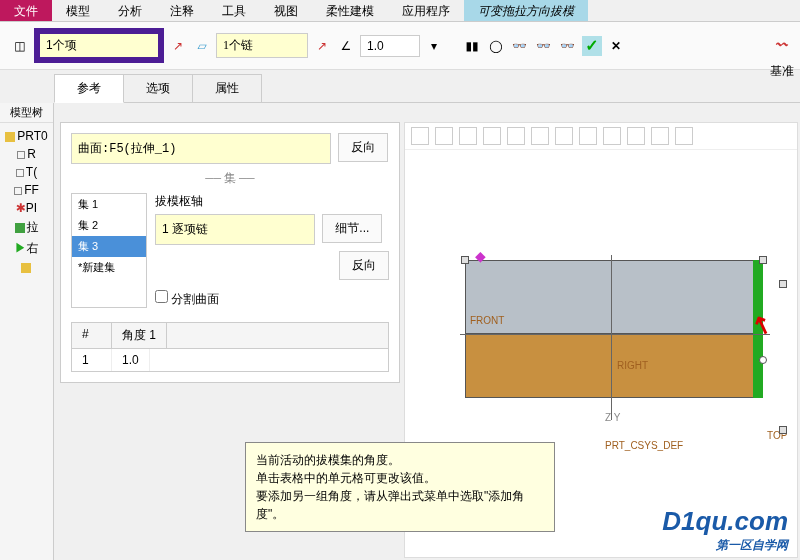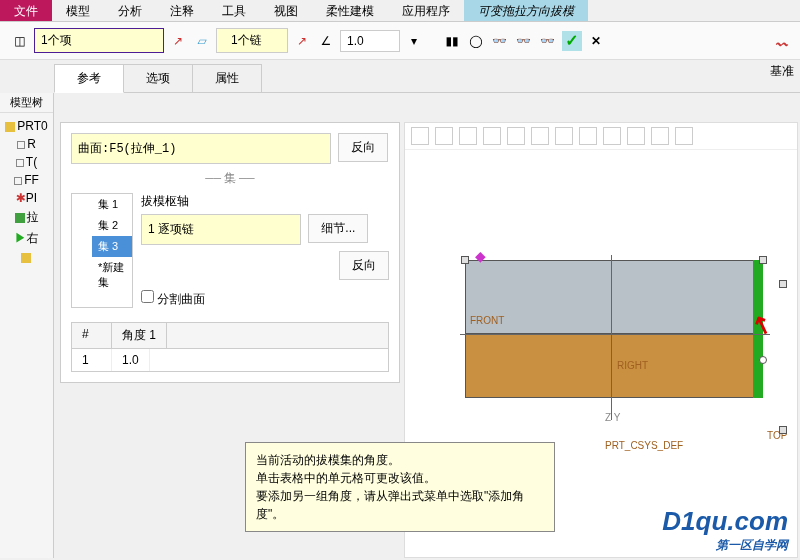--- a/index.html
+++ b/index.html
@@ -2,22 +2,22 @@
 <html><head>
 <meta charset="utf-8">
 <style>
 * { box-sizing: border-box; margin: 0; padding: 0; font-family: "Microsoft YaHei", sans-serif; font-size: 12px; }
 body { width: 800px; height: 560px; background: #f0f0f0; overflow: hidden; position: relative; }
 .menubar { display: flex; height: 22px; background: #f0f0f0; border-bottom: 1px solid #ccc; }
 .menubar div { padding: 3px 14px; cursor: pointer; }
 .menubar .active { background: #be185d; color: #fff; }
 .menubar .hl { background: #a8d8e8; font-style: italic; }
 .toolbar { display: flex; align-items: center; gap: 4px; padding: 6px 10px; background: #fafafa; border-bottom: 1px solid #ddd; }
-.tb-input { background: #ffffd0; border: 1px solid #4c1d95; padding: 3px 6px; width: 130px; }
-.tb-sel { background: #ffffd0; border: 1px solid #ccc; padding: 3px 14px; width: 72px; }
+.tb-input { background: #ffffd0; border: 6px solid #4c1d95; padding: 3px 6px; width: 130px; }
+.tb-sel { background: #ffffd0; border: 1px solid #ccc; padding: 3px 6px; width: 92px; font-family: Liberation Serif, serif; }
 .tb-num { border: 1px solid #ccc; padding: 3px 6px; width: 60px; }
 .tb-ic { width: 20px; height: 20px; display: flex; align-items: center; justify-content: center; cursor: pointer; }
 .tb-ic.ck { background: #b0e0e8; }
 .tb-ic.grn { color: #0a0; font-weight: bold; font-size: 16px; }
 .layout { display: flex; height: calc(100% - 95px); }
 .sidebar { width: 54px; background: #f5f5f5; border-right: 1px solid #ccc; text-align: center; }
 .sidebar-title { font-size: 11px; padding: 2px 4px; border-bottom: 1px solid #ddd; }
 .sidebar-list { padding: 4px 2px; }
 .sidebar-list div { padding: 2px 2px; font-size: 11px; cursor: pointer; white-space: nowrap; overflow: hidden; }
 .side-ic { display: inline-block; width: 10px; height: 10px; margin-right: 2px; vertical-align: middle; }
@@ -26,21 +26,21 @@
 .side-ic.line { border: 1px solid #888; background: transparent; width: 8px; height: 8px; }
 .tabs { display: flex; margin-left: 54px; margin-top: 4px; border-bottom: 1px solid #ccc; }
 .tabs div { padding: 5px 22px; border: 1px solid #ccc; border-bottom: none; background: #f0f0f0; cursor: pointer; margin-right: -1px; }
 .tabs .active { background: #fff; border-bottom: 1px solid #fff; margin-bottom: -1px; }
 .panel { position: absolute; left: 60px; top: 122px; width: 340px; background: #fff; border: 1px solid #ccc; padding: 10px; z-index: 5; }
 .panel-label { margin-bottom: 4px; font-size: 12px; }
 .panel-input { width: 260px; background: #ffffd0; border: 1px solid #ccc; padding: 6px; display: inline-block; font-family: Liberation Mono, monospace; }
 .panel-btn { display: inline-block; border: 1px solid #ccc; padding: 5px 12px; background: #fafafa; cursor: pointer; margin-left: 4px; vertical-align: top; }
 .sep { text-align: center; color: #888; margin: 6px 0; font-size: 11px; }
 .sets-row { display: flex; gap: 8px; }
-.sets-list { width: 62px; border: 1px solid #ccc; padding-left: 20px; }
+.sets-list { width: 76px; border: 1px solid #ccc; }
 .sets-list div { padding: 3px 6px; cursor: pointer; font-size: 11px; }
 .sets-list .sel { background: #4a90d9; color: #fff; }
 .axis-area { flex: 1; }
 .axis-box { background: #ffffd0; border: 1px solid #ccc; padding: 6px; width: 160px; display: inline-block; }
 .chk-row { margin-top: 10px; }
 .tbl { margin-top: 14px; border: 1px solid #ccc; width: 100%; }
 .tbl-head { display: flex; background: #f5f5f5; border-bottom: 1px solid #ccc; }
 .tbl-head div { padding: 4px 10px; border-right: 1px solid #ccc; }
 .tbl-row { display: flex; }
 .tbl-row div { padding: 4px 10px; border-right: 1px solid #eee; }

